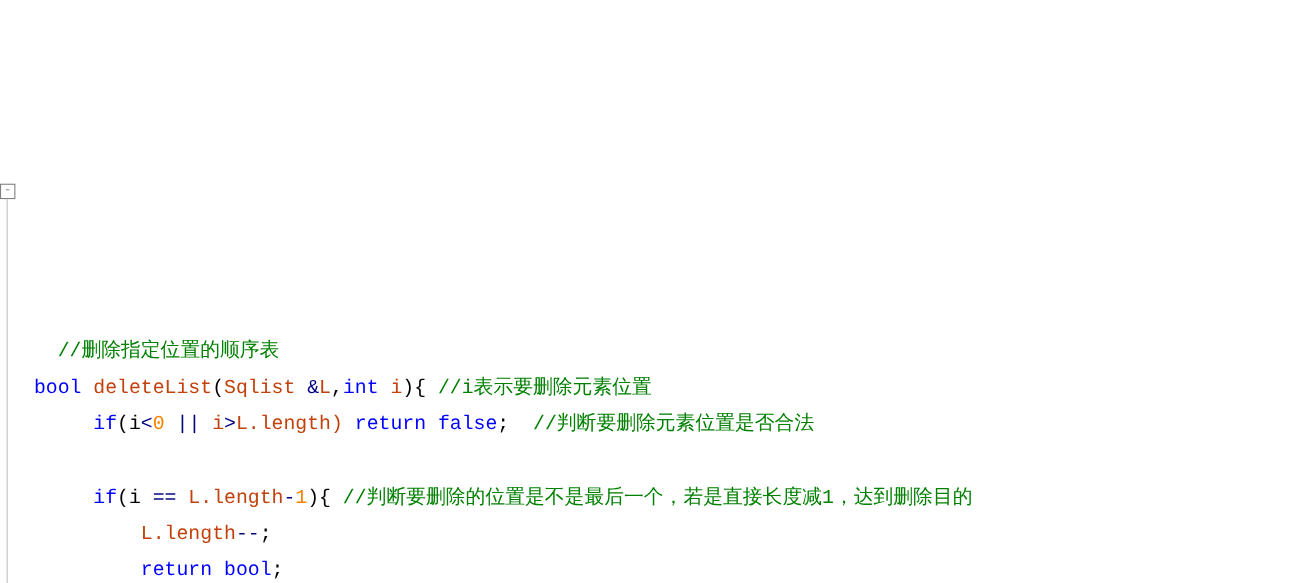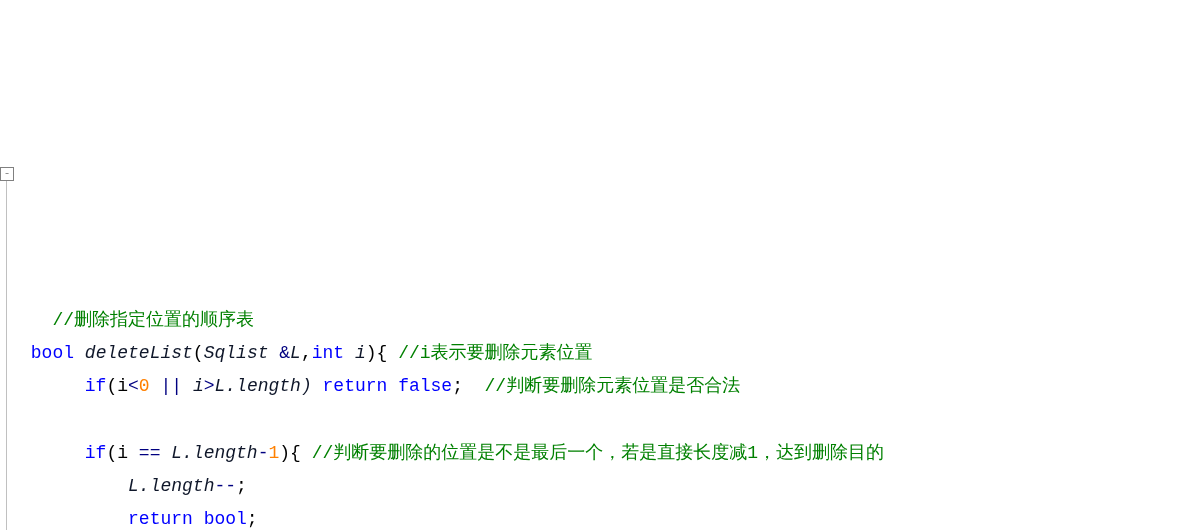--- a/index.html
+++ b/index.html
@@ -33,21 +33,21 @@
       position: absolute;
       left: 6px;
       top: 48px;
       width: 0;
       height: 470px;
       border-left: 1px solid #c0c0c0;
     }
     .c-comment { color: #008000; }
     .c-keyword { color: #0000ff; }
     .c-type    { color: #0000ff; }
-    .c-ident   { color: #0f172a; font-style: italic; }
+    .c-ident   { color: #c2410c; }
     .c-punct   { color: #000000; }
     .c-op      { color: #000080; }
     .c-number  { color: #ff8000; }
   </style>
 </head>
 <body>
 
 
 
 <div class="code-container">

